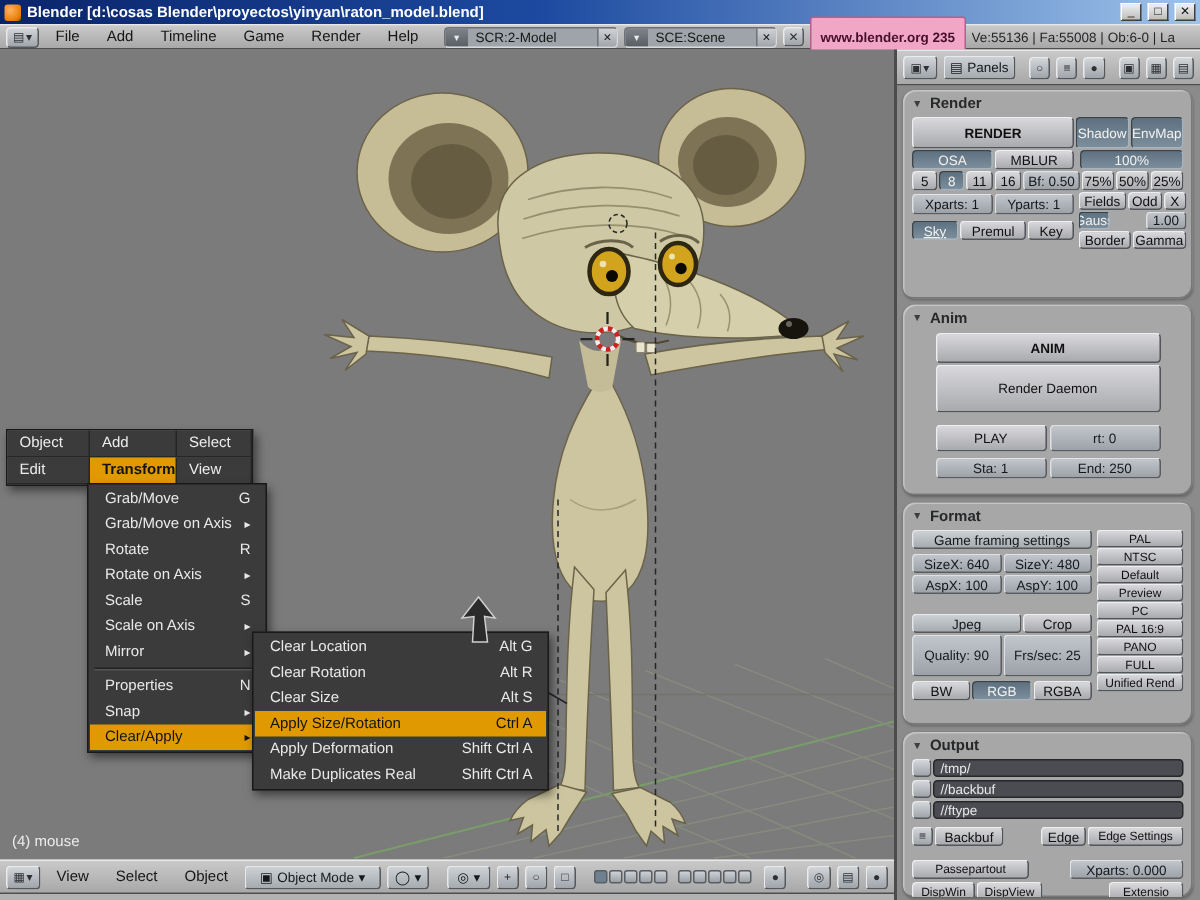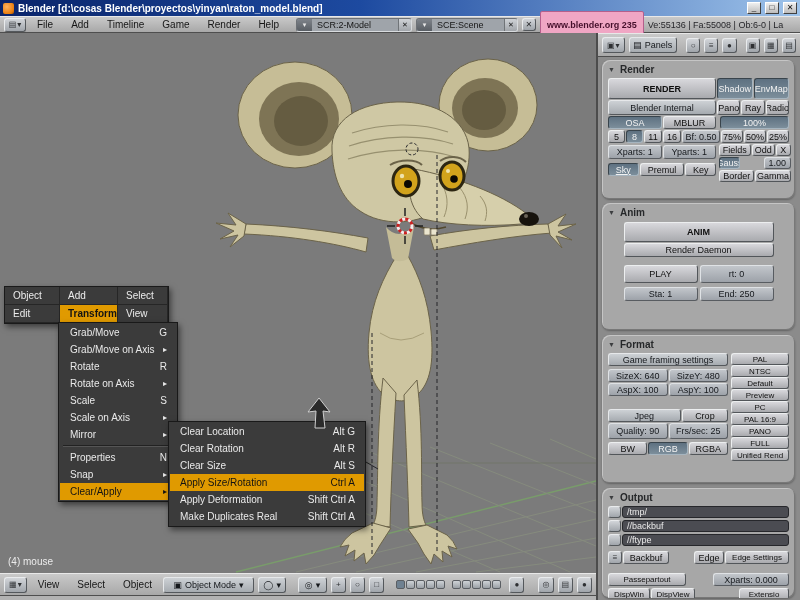--- a/index.html
+++ b/index.html
@@ -375,26 +375,20 @@
       <div class="panel" style="top:3px;height:139px;">
         <div class="phead">
           <span class="tri">▼</span>
           <span>Render</span>
         </div>
         <div class="prow" style="height:21px;">
           <div class="btn" style="flex:0 0 108px;font-weight:bold;">RENDER</div>
           <div class="btn pressed" style="flex:1;">Shadow</div>
           <div class="btn pressed" style="flex:1;">EnvMap</div>
         </div>
-        <div class="prow" style="height:15px;">
-          <div class="drop" style="flex:0 0 108px;">Blender Internal</div>
-          <div class="btn" style="flex:1;">Pano</div>
-          <div class="btn" style="flex:1;">Ray</div>
-          <div class="btn" style="flex:1;">Radio</div>
-        </div>
         <div class="prow" style="height:13px;">
           <div class="btn pressed" style="flex:0 0 54px;">OSA</div>
           <div class="btn" style="flex:0 0 53px;">MBLUR</div>
           <div style="flex:0 0 2px;"></div>
           <div class="btn pressed" style="flex:1;">100%</div>
         </div>
         <div class="prow" style="height:13px;">
           <div class="btn" style="flex:0 0 17px;">5</div>
           <div class="btn pressed" style="flex:0 0 17px;">8</div>
           <div class="btn" style="flex:0 0 18px;">11</div>
@@ -434,21 +428,21 @@
         </div>
       </div>
 
       <div class="panel" style="top:146px;height:127px;">
         <div class="phead">
           <span class="tri">▼</span>
           <span>Anim</span>
         </div>
         <div style="width:150px;margin:2px auto 0;">
           <div class="btn" style="height:20px;font-weight:bold;">ANIM</div>
-          <div class="btn" style="height:14px;margin-top:1px;">Render Daemon</div>
+          <div class="btn" style="height:32px;margin-top:1px;">Render Daemon</div>
           <div style="display:flex;gap:2px;margin-top:8px;">
             <div class="btn" style="flex:1;height:18px;">PLAY</div>
             <div class="num" style="flex:1;height:18px;">rt: 0</div>
           </div>
           <div style="display:flex;gap:2px;margin-top:4px;">
             <div class="num" style="flex:1;height:14px;">Sta: 1</div>
             <div class="num" style="flex:1;height:14px;">End: 250</div>
           </div>
         </div>
       </div>
@@ -466,21 +460,21 @@
               <div class="num" style="flex:1;">SizeY: 480</div>
             </div>
             <div class="prow" style="height:13px;">
               <div class="num" style="flex:1;">AspX: 100</div>
               <div class="num" style="flex:1;">AspY: 100</div>
             </div>
             <div class="prow" style="height:13px;margin-top:13px;text-align:right;">
               <div class="drop" style="flex:1.6;">Jpeg</div>
               <div class="btn" style="flex:1;">Crop</div>
             </div>
-            <div class="prow" style="height:16px;">
+            <div class="prow" style="height:28px;">
               <div class="num" style="flex:1;">Quality: 90</div>
               <div class="num" style="flex:1;">Frs/sec: 25</div>
             </div>
             <div class="prow" style="height:13px;margin-top:3px;">
               <div class="btn" style="flex:1;">BW</div>
               <div class="btn pressed" style="flex:1;">RGB</div>
               <div class="btn" style="flex:1;">RGBA</div>
             </div>
           </div>
           <div style="flex:0 0 58px;display:flex;flex-direction:column;">

